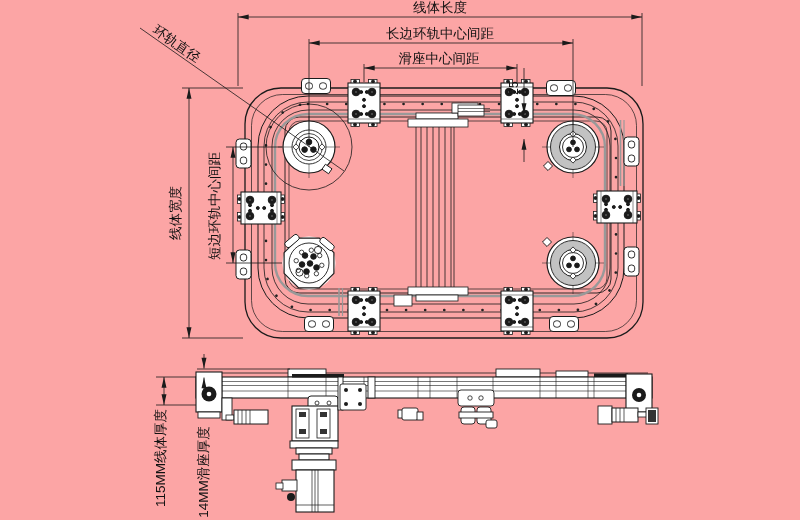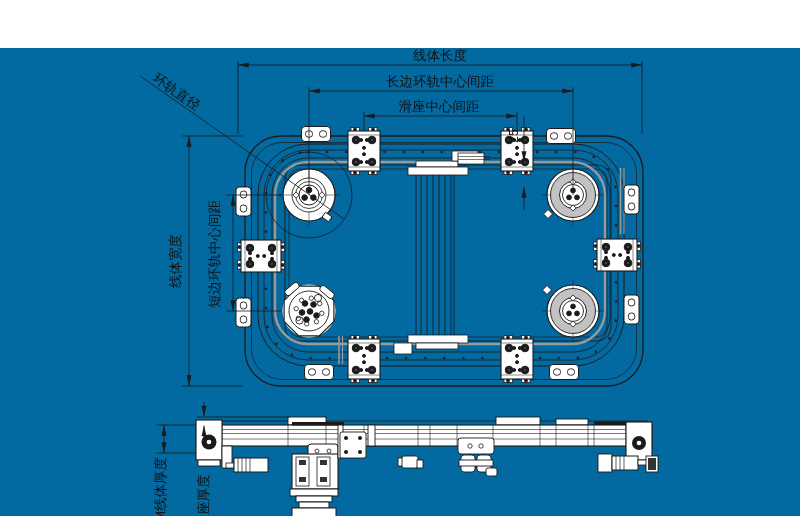--- a/index.html
+++ b/index.html
@@ -1,17 +1,17 @@
 <!DOCTYPE html>
 <html><head>
 <meta charset="utf-8">
 <style>
   html,body{margin:0;padding:0;background:#fff;}
-  .canvas{position:relative;width:800px;height:468px;background:#0369a1;overflow:hidden;
-          font-family:"Liberation Sans", sans-serif;margin-top:48px;}
+  .canvas{position:relative;width:800px;height:520px;background:#fca5a5;overflow:hidden;
+          font-family:"Liberation Sans", sans-serif;}
   svg{display:block}
   svg text{font-family:"Liberation Sans", sans-serif; fill:#111;}
   .dimtxt{font-size:13.5px;}
   .dimnum{font-size:12px;}
 </style>
 </head>
 <body>
 
 <div class="canvas">
 <svg width="800" height="520" viewBox="0 0 800 520">

